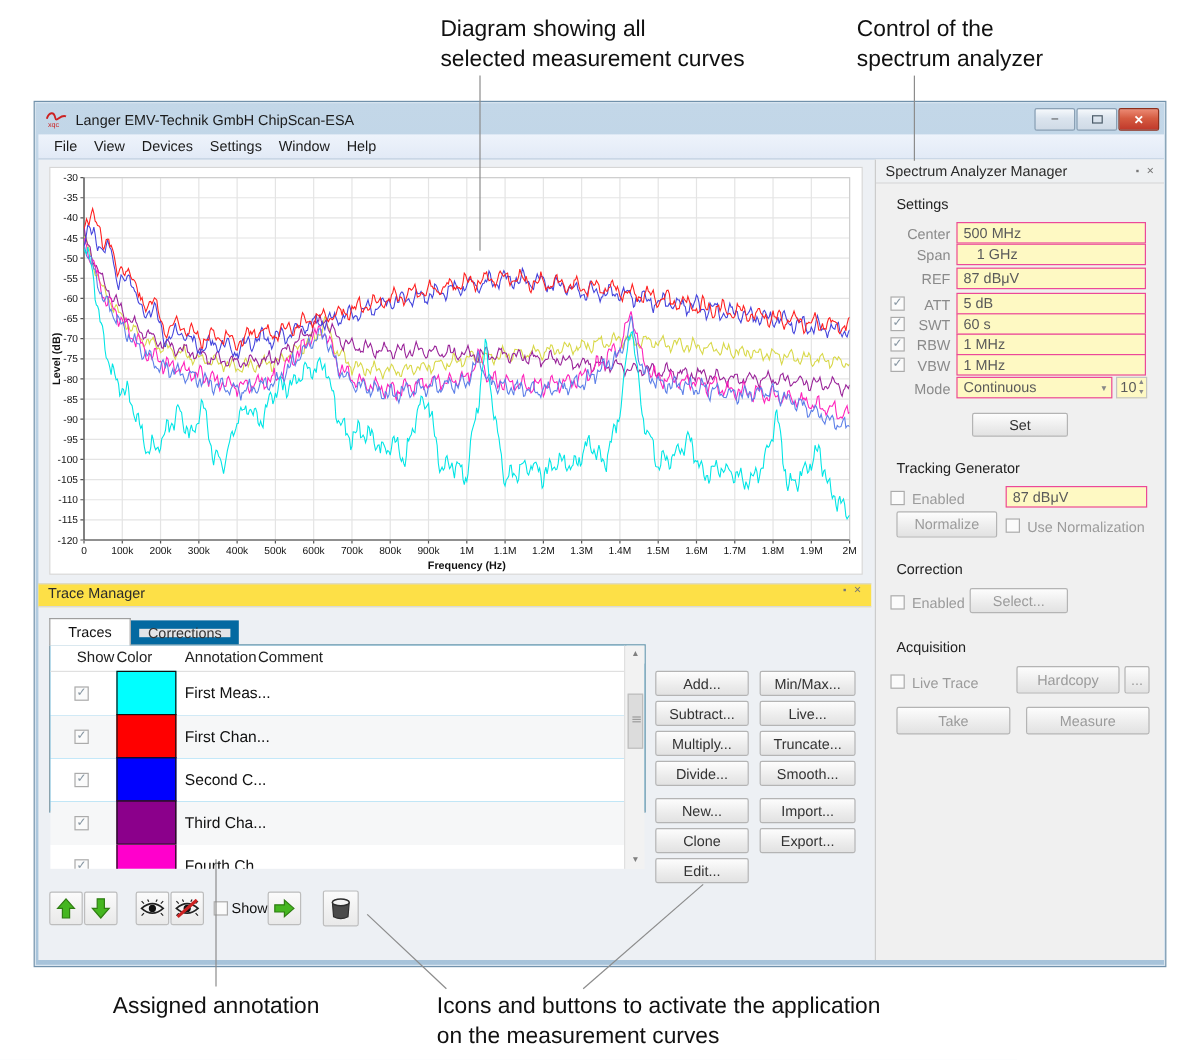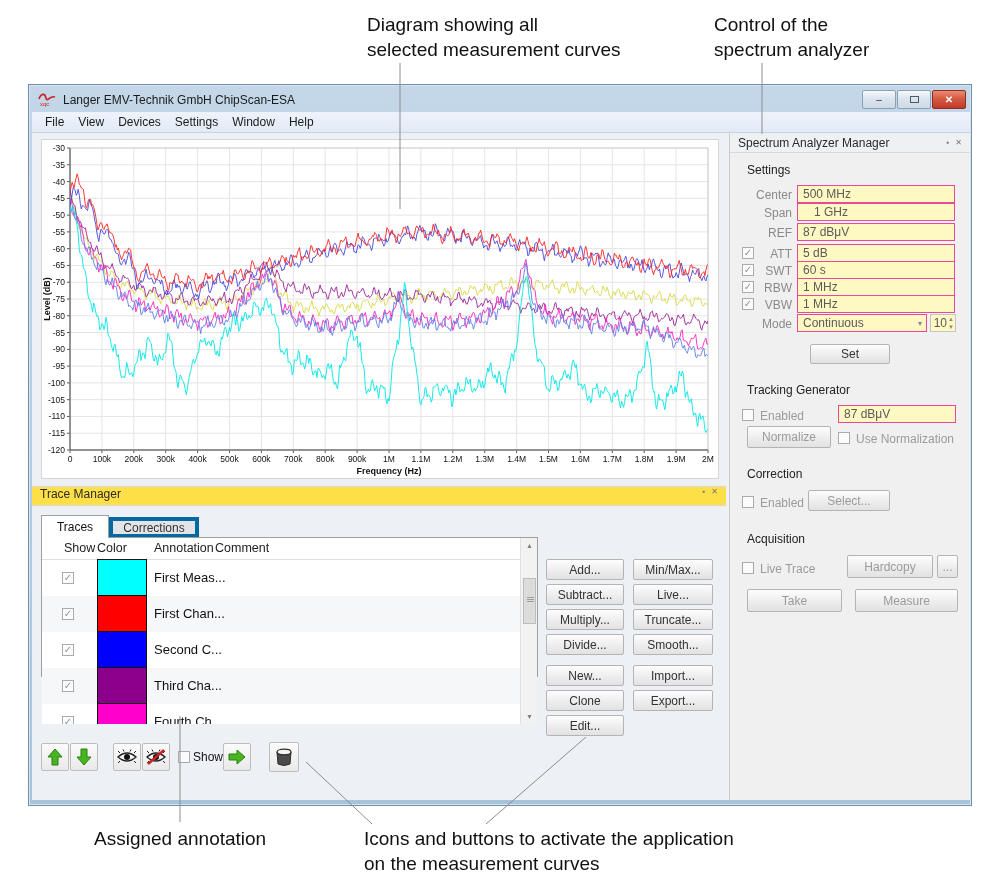--- a/index.html
+++ b/index.html
@@ -36,21 +36,21 @@
   .btn { position:absolute; background:linear-gradient(#fdfdfd,#ececec 60%,#e2e2e2); border:1px solid #b4b4b4;
          border-radius:2px; font-size:12px; color:#9b9b9b; display:flex; align-items:center; justify-content:center; }
   .btn.en { color:#333; }
   .spin { position:absolute; height:18px; background:#fef9c3; border:1px solid #c4c4c4; font-size:12px; color:#5a5a5a;
           display:flex; align-items:center; justify-content:flex-end; padding-right:8px; }
   
   .tmhead { position:absolute; left:0; top:353px; width:694px; height:20px; background:#fde047;
             border-top:1px solid #d9d9d9; border-bottom:1px solid #d9d9d9; display:flex; align-items:flex-start; padding:0 8px; }
   .tab { position:absolute; font-size:12px; display:flex; align-items:center; justify-content:center; }
   .tab.active { background:#fff; border:1px solid #9f9f9f; border-bottom:none; color:#111; z-index:3; }
-  .tab.inactive { background:#e2e4e7; border:4px solid #0369a1; color:#333; }
+  .tab.inactive { background:#e2e4e7; border:7px solid #0369a1; color:#333; }
   .tablewrap { position:absolute; left:9px; top:404px; width:497px; height:140px; background:#0ea5e9; border:1px solid #9f9f9f; z-index:2; }
   .thead { position:absolute; left:0; top:0; width:478px; height:22px; border-bottom:1px solid #e0e0e0; background:#fff; }
   .th { position:absolute; top:3px; font-size:12.5px; color:#222; }
   .trow { position:absolute; left:0; width:478px; height:36px; }
   .trow .rcb { position:absolute; left:20px; top:12px; }
   .swatch { position:absolute; left:55px; top:-1px; width:50px; height:37px; border:1px solid #111; }
   .rann { position:absolute; left:112px; top:10px; font-size:13px; color:#111; }
   .vscroll { position:absolute; right:0; top:0; width:17px; height:186px; background:#f2f2f2; border-left:1px solid #e0e0e0; }
   .sbtn { position:absolute; left:1px; width:15px; height:15px; background:#f2f2f2; color:#808080; font-size:7px; text-align:center; line-height:15px; }
   .sthumb { position:absolute; left:2px; top:40px; width:13px; height:46px; background:#dcdcdc; border:1px solid #bdbdbd; }

